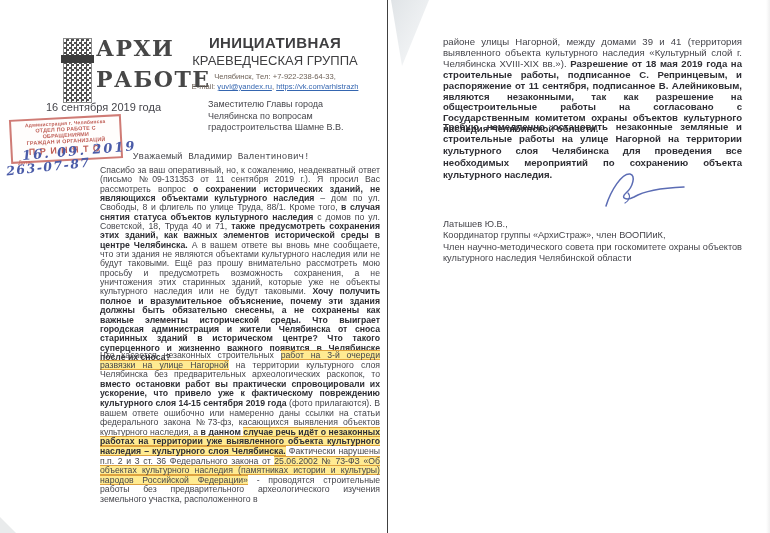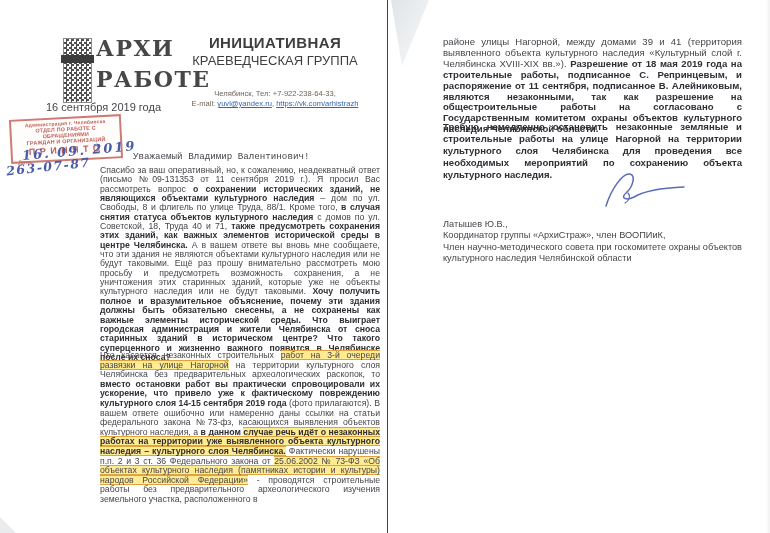--- a/index.html
+++ b/index.html
@@ -12,21 +12,21 @@
 
   
   .logo-mark{left:63px;top:38px;width:27px;height:63px;border:1px solid #8a8a8a;
     background:repeating-conic-gradient(#4f4f4f 0% 25%, #fdfdfd 0% 50%) 0 0/5px 5px;}
   .logo-band{position:absolute;left:-3px;right:-3px;top:16px;height:8px;background:#3c3c3c;}
   .logo-text{left:96px;top:33px;font-family:"DejaVu Serif",serif;font-weight:bold;
     font-size:22px;line-height:31px;color:#474747;letter-spacing:1.5px;}
   .org{left:172px;top:34px;width:206px;text-align:center;color:#3e3e40;}
   .org-1{font-size:15px;font-weight:bold;letter-spacing:.4px;}
   .org-2{font-size:13px;font-weight:normal;margin-top:2px;}
-  .org-3{font-size:7.6px;color:#6e6258;margin-top:21px;}
+  .org-3{font-size:7.6px;color:#6e6258;margin-top:4px;}
   .org-4{font-size:7.6px;color:#6e6258;margin-top:1px;}
   .link{color:#3566b0;text-decoration:underline;cursor:pointer;}
 
   .date{left:46px;top:101px;font-size:11px;}
   .recip{left:208px;top:99px;font-size:9px;line-height:11.5px;}
 
   
   .stamp{left:10px;top:117px;width:108px;height:40px;border:2px solid rgba(195,90,82,.8);
     transform:rotate(-3deg);color:#bf5d55;text-align:center;font-weight:bold;background:rgba(255,240,238,.15);}
   .s1{font-size:5px;letter-spacing:.2px;margin-top:1px;}
@@ -73,20 +73,25 @@
     </div>
 
     <div class="abs org">
       <div class="org-1">ИНИЦИАТИВНАЯ</div>
       <div class="org-2">КРАЕВЕДЧЕСКАЯ ГРУППА</div>
       <div class="org-3">Челябинск, Тел: +7-922-238-64-33,</div>
       <div class="org-4"><span>E-mail: </span><span class="link">yuvl@yandex.ru</span><span>, </span><span class="link">https://vk.com/arhistrazh</span></div>
     </div>
 
     <div class="abs date">16 сентября 2019 года</div>
+    <div class="abs recip">
+      <div>Заместителю Главы города</div>
+      <div>Челябинска по вопросам</div>
+      <div>градостроительства Шамне В.В.</div>
+    </div>
 
     <div class="abs stamp">
       <div class="s1">Администрация г. Челябинска</div>
       <div class="s2">ОТДЕЛ ПО РАБОТЕ С ОБРАЩЕНИЯМИ</div>
       <div class="s3">ГРАЖДАН И ОРГАНИЗАЦИЙ</div>
       <div class="s4">ПРИНЯТО</div>
       <div class="s5">Дата:</div>
     </div>
     <div class="abs hand hand-date">16. 09. 2019</div>
     <div class="abs hand hand-num">263-07-87</div>

